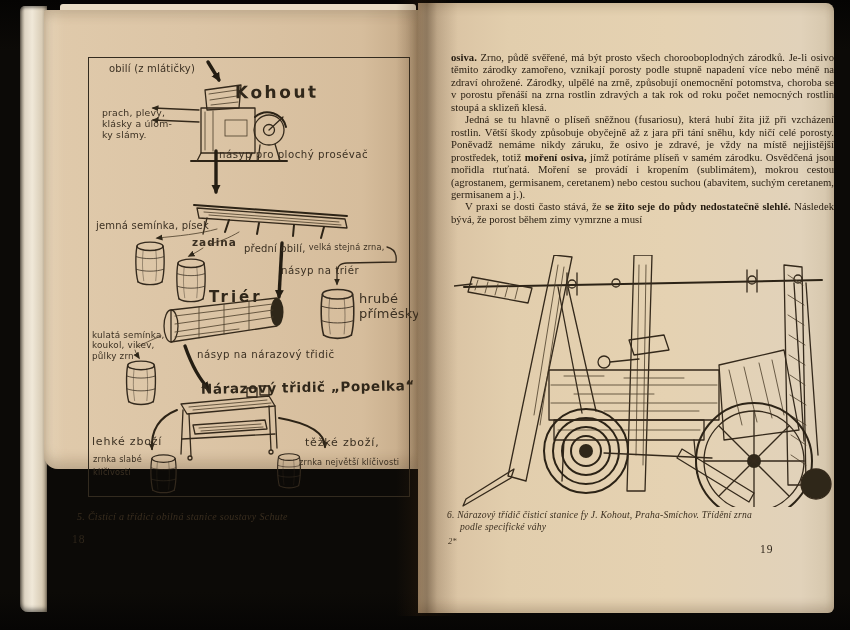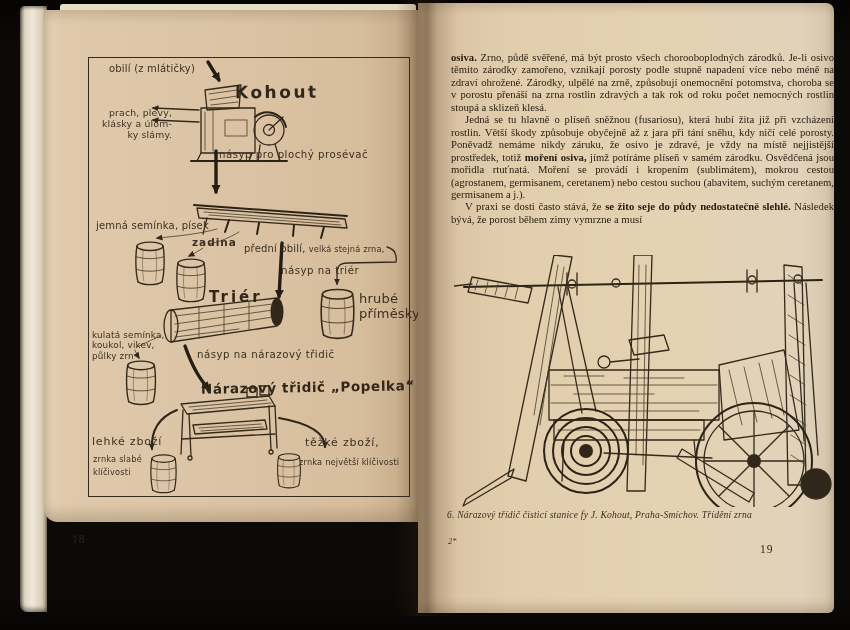--- a/index.html
+++ b/index.html
@@ -5,21 +5,21 @@
   html,body{margin:0;padding:0;}
   body{width:850px;height:630px;overflow:hidden;background:#0a0806;
        font-family:"Liberation Serif", serif;}
   .stage{position:relative;width:850px;height:630px;background:
     linear-gradient(180deg,#050403 0%,#0c0a07 8%,#0c0a07 94%,#060504 100%);}
 
   
   .edge-stack{position:absolute;left:20px;top:6px;width:27px;height:606px;
     background:linear-gradient(90deg,#8d8373 0%,#ded5c4 18%,#f0e8d8 45%,#d9cdb7 80%,#b3a389 100%);
     border-radius:5px 0 0 8px;box-shadow:inset 0 2px 3px rgba(0,0,0,.4), inset 0 -3px 4px rgba(0,0,0,.45);}
-  .page-left{position:absolute;left:44px;top:10px;width:374px;height:512px;
+  .page-left{position:absolute;left:44px;top:10px;width:374px;height:459px;
     background:linear-gradient(90deg,#e0caab 0%,#dcc5a6 40%,#d6bd9c 85%,#c3a886 100%);
     border-radius:3px 0 0 14px;
     box-shadow:inset 0 6px 10px rgba(80,55,25,.18), inset 0 -8px 12px rgba(70,45,20,.22), inset 10px 0 14px rgba(255,250,235,.25);}
   .page-right{position:absolute;left:418px;top:3px;width:416px;height:610px;
     background:linear-gradient(90deg,#c5ab8a 0%,#d9c2a2 5%,#e2cead 22%,#e5d2b2 60%,#e1d2ba 92%,#d4c5ab 100%);
     border-radius:0 8px 6px 0;
     box-shadow:inset 0 5px 9px rgba(85,60,30,.16), inset 0 -7px 10px rgba(70,45,20,.2);}
   .gutter{position:absolute;left:396px;top:0;width:62px;height:616px;pointer-events:none;
     background:linear-gradient(90deg,rgba(60,38,16,0) 0%,rgba(60,38,16,.28) 38%,rgba(40,24,8,.38) 50%,rgba(60,38,16,.18) 66%,rgba(60,38,16,0) 100%);}
   .topsliver{position:absolute;left:60px;top:4px;width:356px;height:7px;background:#e9dcc4;border-radius:3px 3px 0 0;}
@@ -31,21 +31,21 @@
   .lbl{position:absolute;font-family:"DejaVu Sans", sans-serif;color:#3b3022;
     font-size:9.3px;line-height:1.18;letter-spacing:.2px;white-space:pre-line;}
   .hword{font-family:"DejaVu Sans", sans-serif;font-weight:bold;color:#30271a;position:absolute;white-space:nowrap;}
   .h-fukar{font-size:17px;letter-spacing:2.5px;transform:rotate(-.5deg);}
   .h-plochy{font-size:15px;letter-spacing:1.4px;}
   .h-trier{font-size:15px;letter-spacing:3px;}
   .h-naraz{font-size:13.5px;letter-spacing:.6px;transform:rotate(-1deg);}
   .flowlbl{font-size:10.2px;letter-spacing:.5px;white-space:nowrap;}
   .sublbl{font-size:8.2px;letter-spacing:.2px;}
   .biglbl{font-size:11px;letter-spacing:.8px;white-space:nowrap;}
-  .callout{display:flex;align-items:flex-end;gap:3px;white-space:nowrap;}
+  .callout{display:flex;align-items:flex-start;gap:3px;white-space:nowrap;}
   .callout .main{font-size:10px;}
   .callout .sub{font-size:8.2px;}
 
   .cap-left{position:absolute;left:33px;top:501px;width:300px;
     font-style:italic;font-size:10px;color:#3a2e1f;letter-spacing:.3px;}
   .pn{position:absolute;font-size:11.5px;color:#2f261a;letter-spacing:1px;}
   .pn-left{left:28px;top:523px;}
   .pn-right{left:342px;top:540px;}
 
   
@@ -165,21 +165,21 @@
         <use href="#barrel" x="45" y="182" width="32" height="46"></use>
         <use href="#barrel" x="86" y="199" width="32" height="46"></use>
         <use href="#barrel" x="230" y="229" width="37" height="53"></use>
         <use href="#barrel" x="36" y="301" width="32" height="47"></use>
         <use href="#barrel" x="56" y="395" width="37" height="41"></use>
         <use href="#barrel" x="184" y="394" width="32" height="37"></use>
       </svg>
 
       <div class="lbl" style="left:20px;top:5px;font-size:10px;">obilí (z mlátičky)</div>
       <div class="hword h-fukar" style="left:146px;top:24px;">Kohout</div>
-      <div class="lbl" style="left:13px;top:50px;text-align:right;">prach, plevy,
+      <div class="lbl" style="left:13px;top:50px;">prach, plevy,
 klásky a úlom-
 ky slámy.</div>
       <div class="lbl flowlbl" style="left:130px;top:91px;text-align:right;">násyp pro plochý prosévač</div>
       <div class="lbl" style="left:7px;top:162px;font-size:10px;white-space:nowrap;">jemná semínka, písek</div>
       <div class="lbl" style="left:103px;top:178px;font-size:10.5px;letter-spacing:1px;font-weight:bold;">zadina</div>
       <div class="callout" style="position:absolute;left:155px;top:185px;">
         <span class="main lbl" style="position:static;">přední obilí,</span>
         <span class="sub lbl" style="position:static;">velká stejná zrna,</span>
       </div>
       <div class="lbl flowlbl" style="left:192px;top:207px;">násyp na triér</div>
@@ -191,20 +191,21 @@
 půlky zrn</div>
       <div class="lbl flowlbl" style="left:108px;top:291px;">násyp na nárazový třidič</div>
       <div class="hword h-naraz" style="left:112px;top:321px;">Nárazový třidič „Popelka“</div>
       <div class="lbl biglbl" style="left:3px;top:378px;">lehké zboží</div>
       <div class="lbl sublbl" style="left:4px;top:395px;line-height:1.6;">zrnka slabé
 klíčivosti</div>
       <div class="lbl biglbl" style="left:216px;top:379px;">těžké zboží,</div>
       <div class="lbl sublbl" style="left:210px;top:400px;white-space:nowrap;">zrnka největší klíčivosti</div>
     </div>
 
+    <div class="cap-left">5. Čisticí a třídicí obilná stanice soustavy Schute</div>
     <div class="pn pn-left">18</div>
   </div>
 
   <div class="page-right">
     <div class="body-text">
         <p class="para"><b>osiva.</b><span> Zrno, půdě svěřené, má být prosto všech chorooboplodných zárodků. Je-li osivo těmito zárodky zamořeno, vznikají porosty podle stupně napadení více nebo méně na zdraví ohrožené. Zárodky, ulpělé na zrně, způsobují onemocnění potomstva, choroba se v porostu přenáší na zrna rostlin zdravých a tak rok od roku počet nemocných rostlin stoupá a sklizeň klesá.</span></p>
         <p class="para indent"><span>Jedná se tu hlavně o plíseň sněžnou (fusariosu), která hubí žita již při vzcházení rostlin. Větší škody způsobuje obyčejně až z jara při tání sněhu, kdy ničí celé porosty. Poněvadž nemáme nikdy záruku, že osivo je zdravé, je vždy na místě nejjistější prostředek, totiž </span><b>moření osiva,</b><span> jímž potíráme plíseň v samém zárodku. Osvědčená jsou mořidla rtuťnatá. Moření se provádí i kropením (sublimátem), mokrou cestou (agrostanem, germisanem, ceretanem) nebo cestou suchou (abavitem, suchým ceretanem, germisanem a j.).</span></p>
         <p class="para indent"><span>V praxi se dosti často stává, že </span><b>se žito seje do půdy nedostatečně slehlé.</b><span> Následek bývá, že porost během zimy vymrzne a musí</span></p>
       </div>
 
@@ -260,19 +261,20 @@
         <circle class="fillink" cx="300" cy="206" r="7"></circle>
         <path class="ink" d="M300 156 L300 256 M250 206 L350 206 M265 171 L335 241 M265 241 L335 171"></path>
       </g>
 
       <circle class="fillink" cx="362" cy="229" r="15"></circle>
       <circle class="ink" cx="362" cy="229" r="15"></circle>
     </svg>
 
     <div class="cap-right">
       <div>6. Nárazový třídič čisticí stanice fy J. Kohout, Praha-Smíchov. Třídění zrna</div>
+      <div class="cap2">podle specifické váhy</div>
     </div>
     <div class="sig">2*</div>
     <div class="pn pn-right">19</div>
   </div>
 
   <div class="gutter"></div>
 </div>
 
 </body></html>

